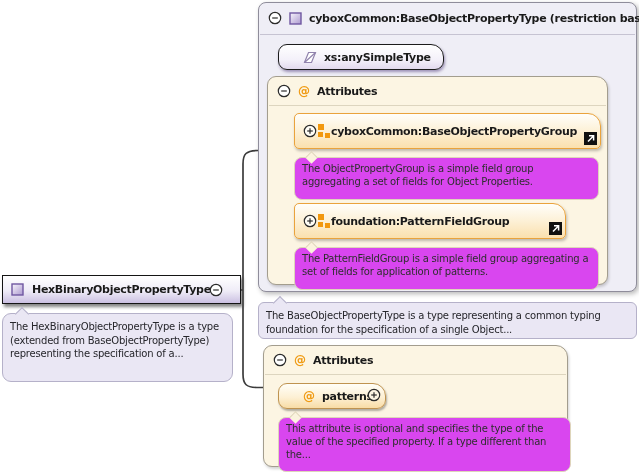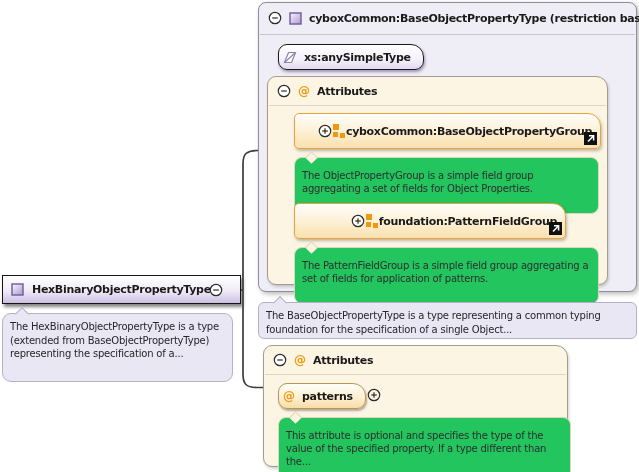--- a/index.html
+++ b/index.html
@@ -40,21 +40,21 @@
     left:258px;top:2px;width:379px;height:290px;
     background:#efeef6;border:1px solid #8f8d9b;border-radius:8px;
     box-shadow:2px 2px 5px rgba(0,0,0,0.28);z-index:1;
   }
   .hdr{display:flex;align-items:center;gap:7px;padding:8px 9px 6px 9px;}
   .hdr-sep{position:absolute;left:1px;right:1px;height:1px;background:#c6c3d2;}
 
   
   .badge{
     position:absolute;display:inline-flex;align-items:center;gap:7px;
-    height:24px;padding:0 12px 0 4px;
+    height:24px;padding:0 12px 0 24px;
     border-radius:9px 13px 9px 9px;z-index:2;
   }
   .badge-simple{
     left:19px;top:41px;
     background:linear-gradient(180deg,#ffffff 0%,#f4f1fa 60%,#e2d9ee 100%);
     border:1.6px solid #1c1c1c;
     box-shadow:1px 2px 3px rgba(90,70,130,0.55);
   }
   .badge-attr{
     left:14px;top:37px;
@@ -70,29 +70,29 @@
   }
   .attrs-box .hdr{padding:7px 9px 5px 9px;}
   .attrs-sep{position:absolute;left:1px;right:1px;top:28px;height:1px;background:#ddd5bf;}
 
   
   .group-box{
     position:absolute;height:34px;
     background:linear-gradient(180deg,#fffefa 0%,#fdf2da 45%,#fae0ae 100%);
     border:1px solid #eaa33c;border-radius:5px 13px 5px 5px;
     box-shadow:1px 2px 3px rgba(0,0,0,0.25);
-    display:flex;align-items:center;padding:0 8px;z-index:2;justify-content:flex-end;
+    display:flex;align-items:center;padding:0 8px;z-index:2;
   }
   .link-ic{position:absolute;right:3px;bottom:3px;}
 
   
   .tip{
-    position:absolute;background:#22c55e;border:1px solid #ded5ba;border-radius:8px;
+    position:absolute;background:#d946ef;border:1px solid #ded5ba;border-radius:8px;
     font-size:10px;letter-spacing:-0.2px;line-height:13px;color:#2e2e2e;
-    padding:11px 7px;z-index:2;
+    padding:4px 7px;z-index:2;
   }
   .tip .ptr{
     position:absolute;top:-5px;left:12px;width:8px;height:8px;background:#fbf3de;
     transform:rotate(45deg);
     border-left:1px solid #ded5ba;border-top:1px solid #ded5ba;
   }
 
   .at{color:#f09a12;font-weight:bold;font-size:12px;line-height:12px;}
   .lbl{font-size:11px;font-weight:bold;letter-spacing:-0.3px;white-space:nowrap;}
   .circle-btn{display:inline-flex;z-index:3;}

